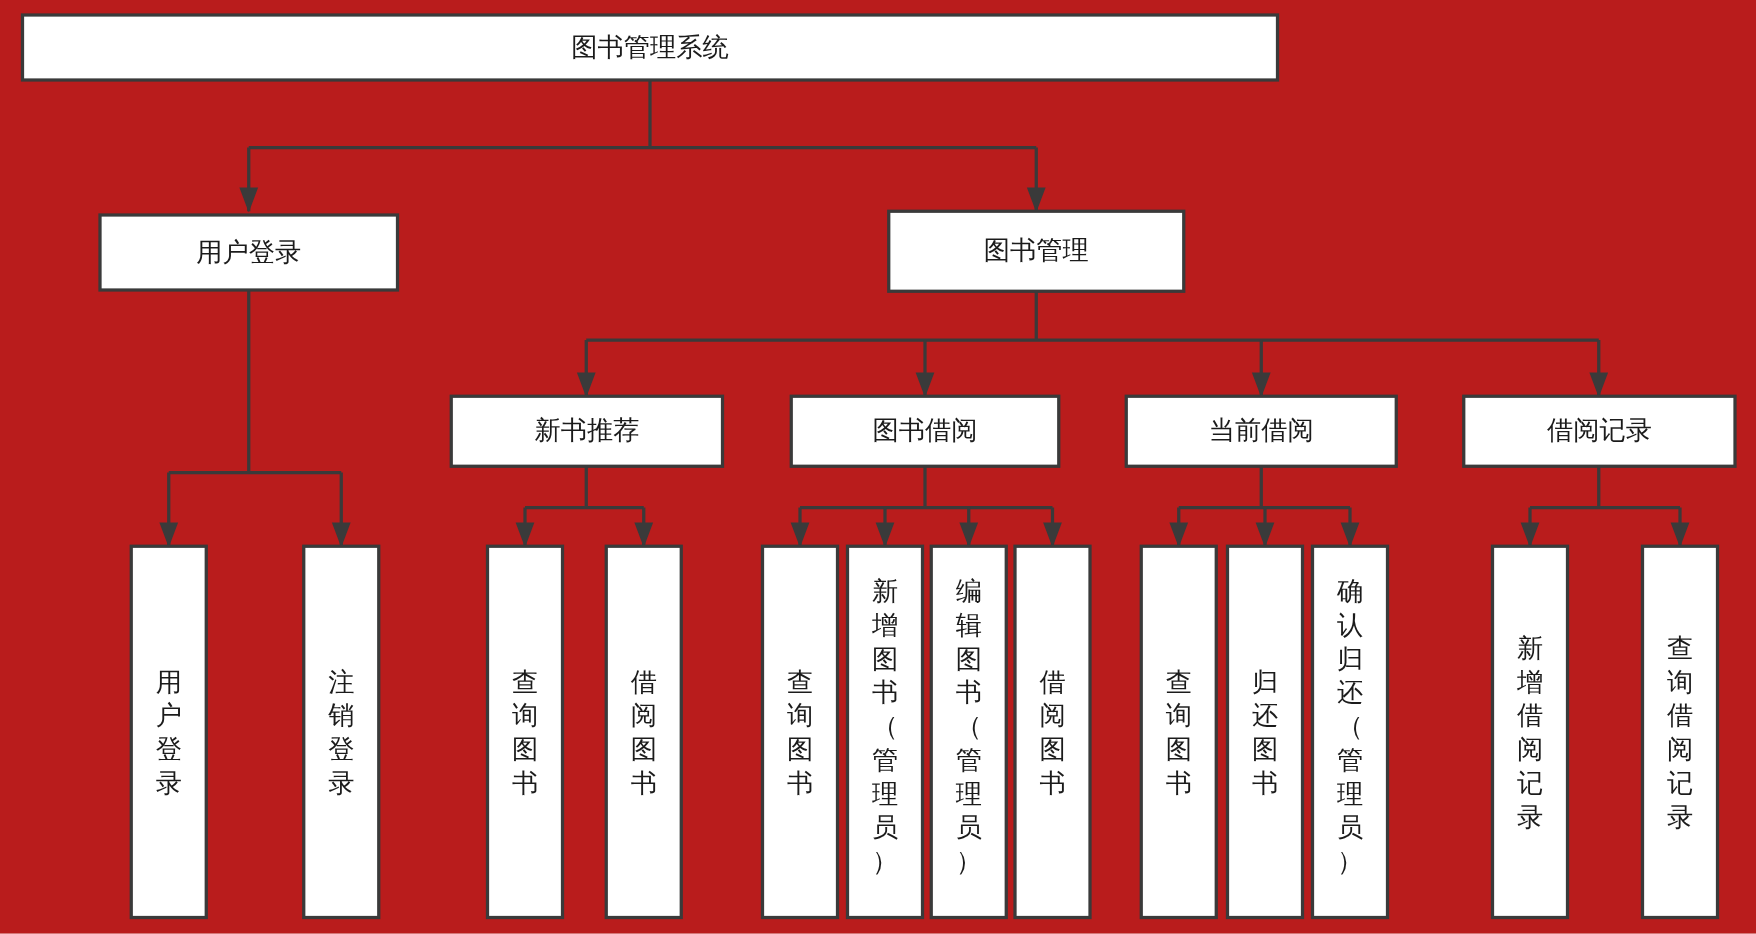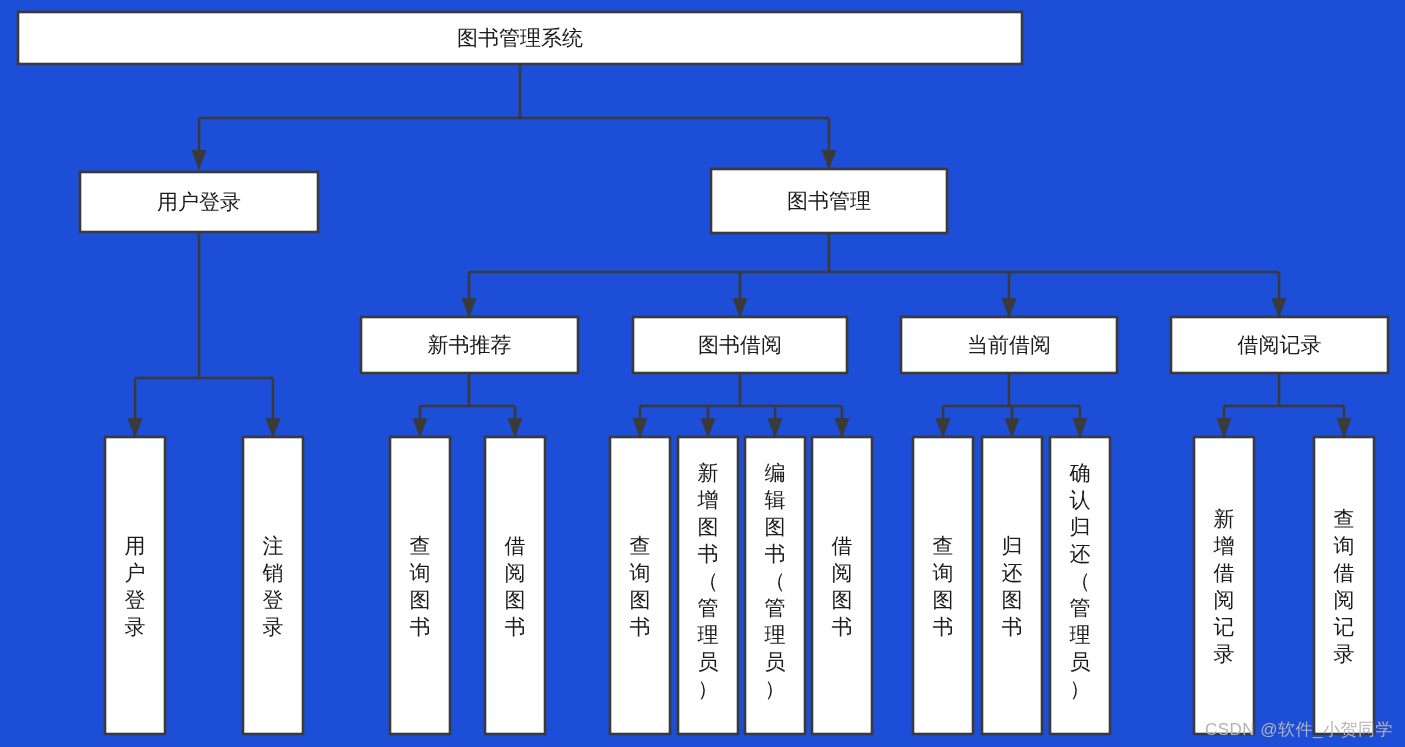--- a/index.html
+++ b/index.html
@@ -8,21 +8,21 @@
     padding: 0;
     background: #ffffff;
   }
   body {
     font-family: "Liberation Sans", "DejaVu Sans", sans-serif;
   }
   #diagram-root {
     position: relative;
     width: 1405px;
     height: 747px;
-    background: #1d4ed8;
+    background: #b91c1c;
     overflow: hidden;
   }
   svg.flow {
     position: absolute;
     left: 0;
     top: 0;
     width: 1405px;
     height: 747px;
     display: block;
   }
@@ -220,15 +220,14 @@
           <rect x="1194" y="437" width="60" height="297" class="node-rect"></rect>
           <text class="node-label-v" x="1224" y="525.56"><tspan x="1224" dy="0">新</tspan><tspan x="1224" dy="27">增</tspan><tspan x="1224" dy="27">借</tspan><tspan x="1224" dy="27">阅</tspan><tspan x="1224" dy="27">记</tspan><tspan x="1224" dy="27">录</tspan></text>
         </g>
         <g>
           <rect x="1314" y="437" width="60" height="297" class="node-rect"></rect>
           <text class="node-label-v" x="1344" y="525.56"><tspan x="1344" dy="0">查</tspan><tspan x="1344" dy="27">询</tspan><tspan x="1344" dy="27">借</tspan><tspan x="1344" dy="27">阅</tspan><tspan x="1344" dy="27">记</tspan><tspan x="1344" dy="27">录</tspan></text>
         </g>
       </g>
   </svg>
 
-  <div class="watermark-text">CSDN @软件_小贺同学</div>
 
 </div>
 
 </body></html>

